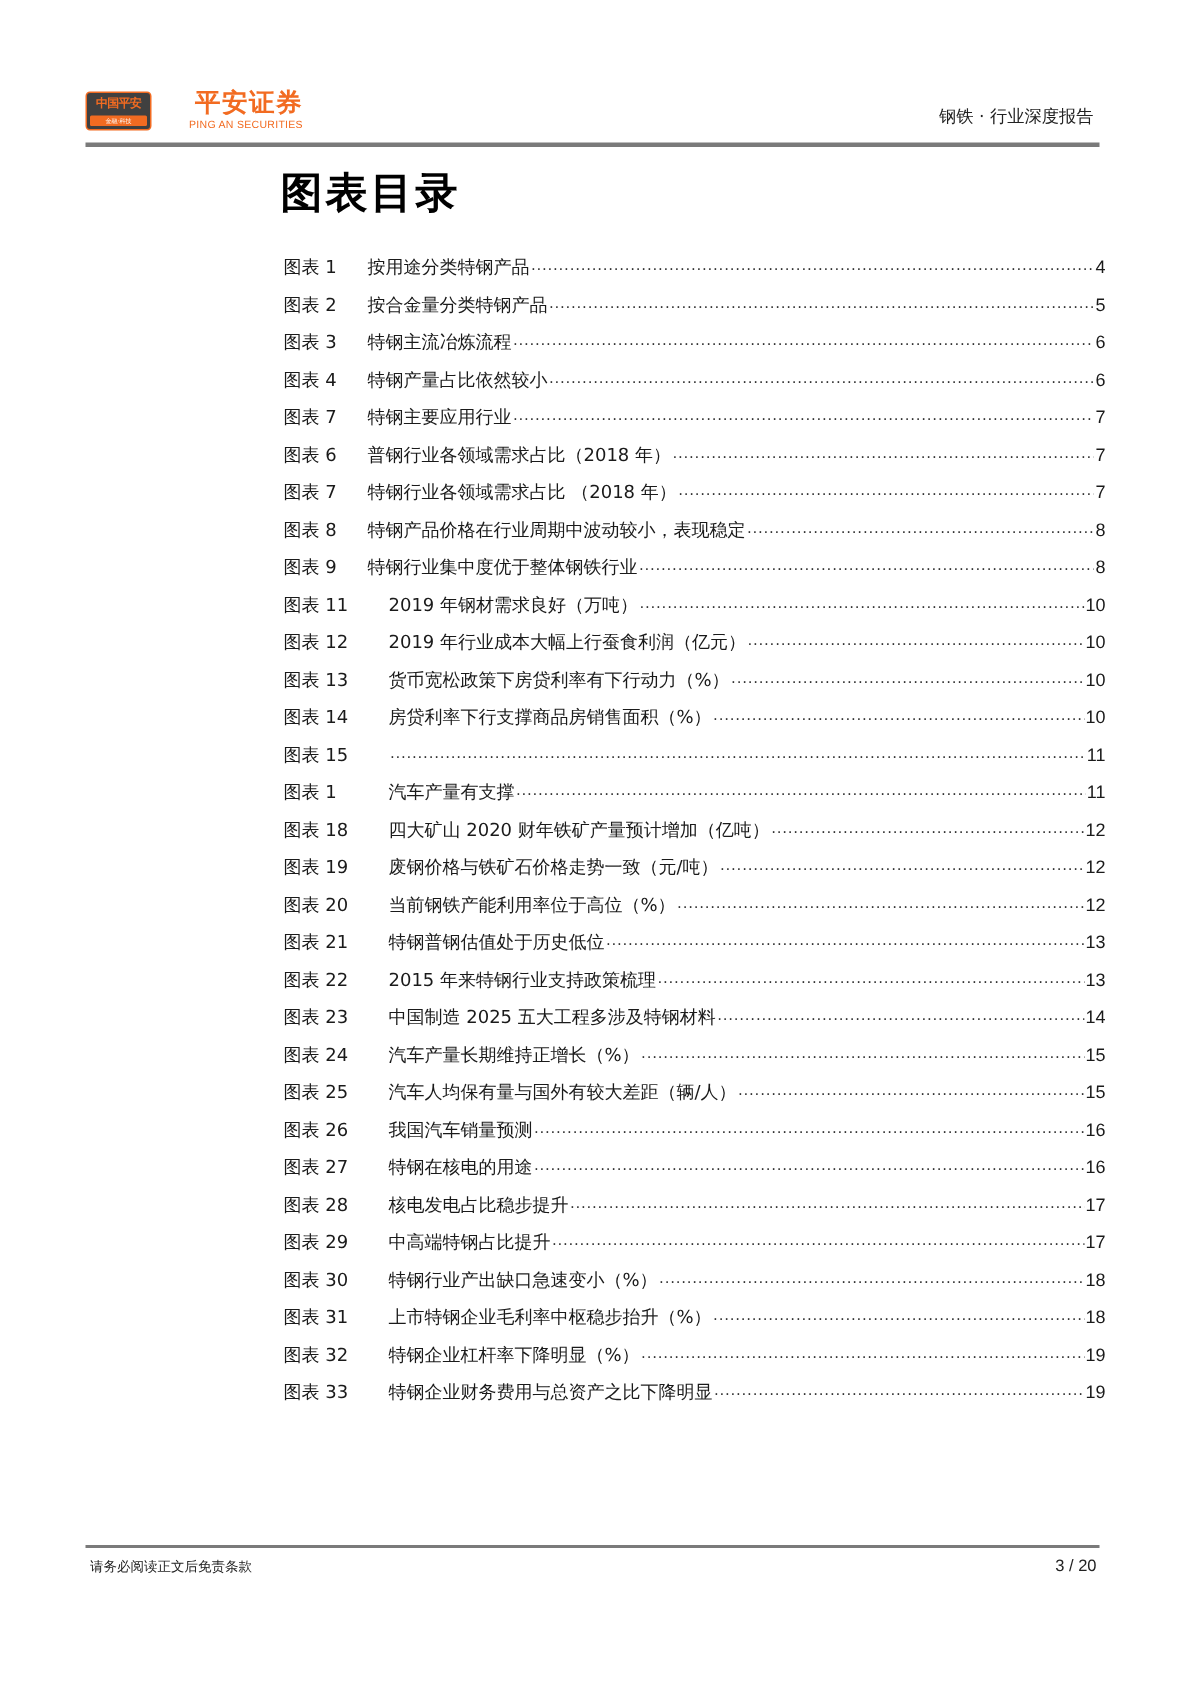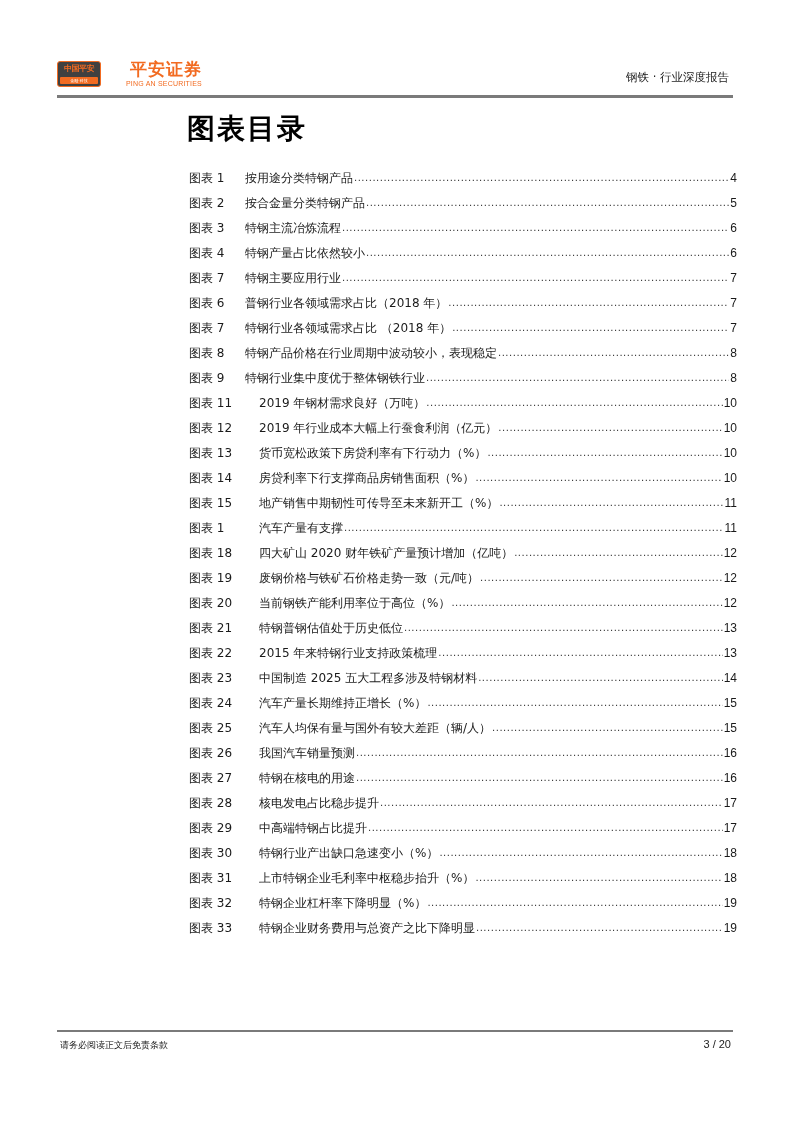--- a/index.html
+++ b/index.html
@@ -124,21 +124,20 @@
       <span class="toc-page">10</span>
     </div>
     <div class="toc-row">
       <span class="toc-label long">图表 14</span>
       <span class="toc-text">房贷利率下行支撑商品房销售面积（%）</span>
       <span class="toc-dots"></span>
       <span class="toc-page">10</span>
     </div>
     <div class="toc-row">
       <span class="toc-label long">图表 15</span>
-      <span class="toc-text">地产销售中期韧性可传导至未来新开工（%）</span>
       <span class="toc-dots"></span>
       <span class="toc-page">11</span>
     </div>
     <div class="toc-row">
       <span class="toc-label long">图表 1</span>
       <span class="toc-text">汽车产量有支撑</span>
       <span class="toc-dots"></span>
       <span class="toc-page">11</span>
     </div>
     <div class="toc-row">

